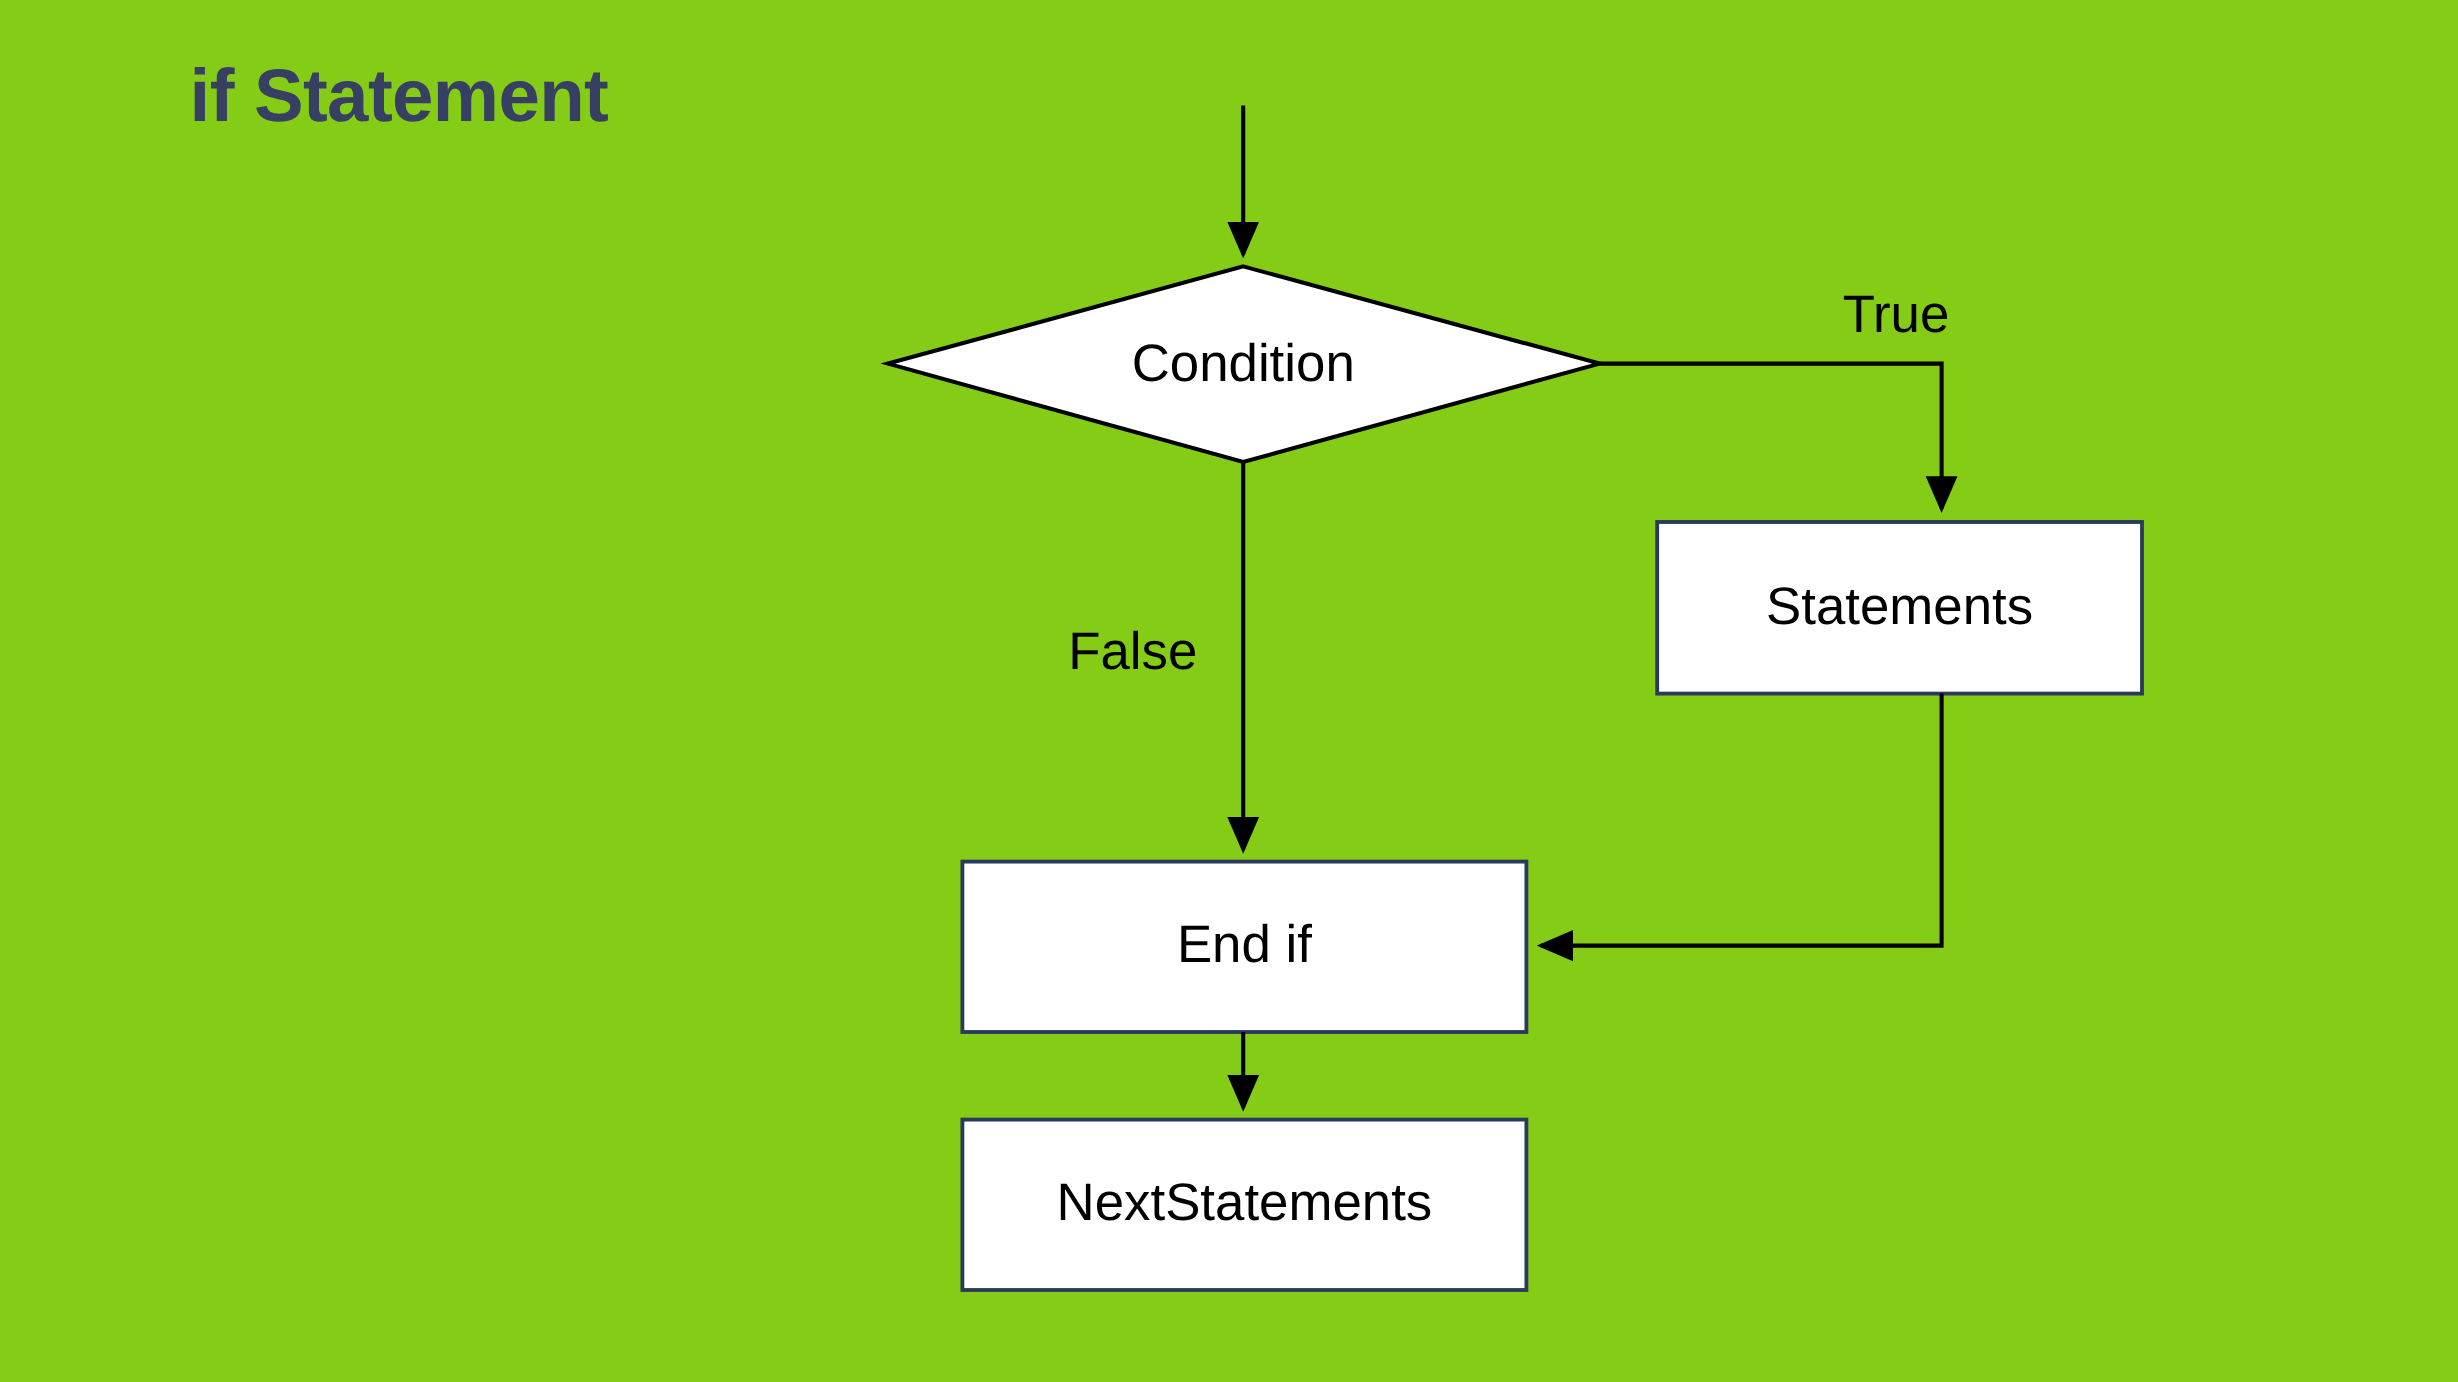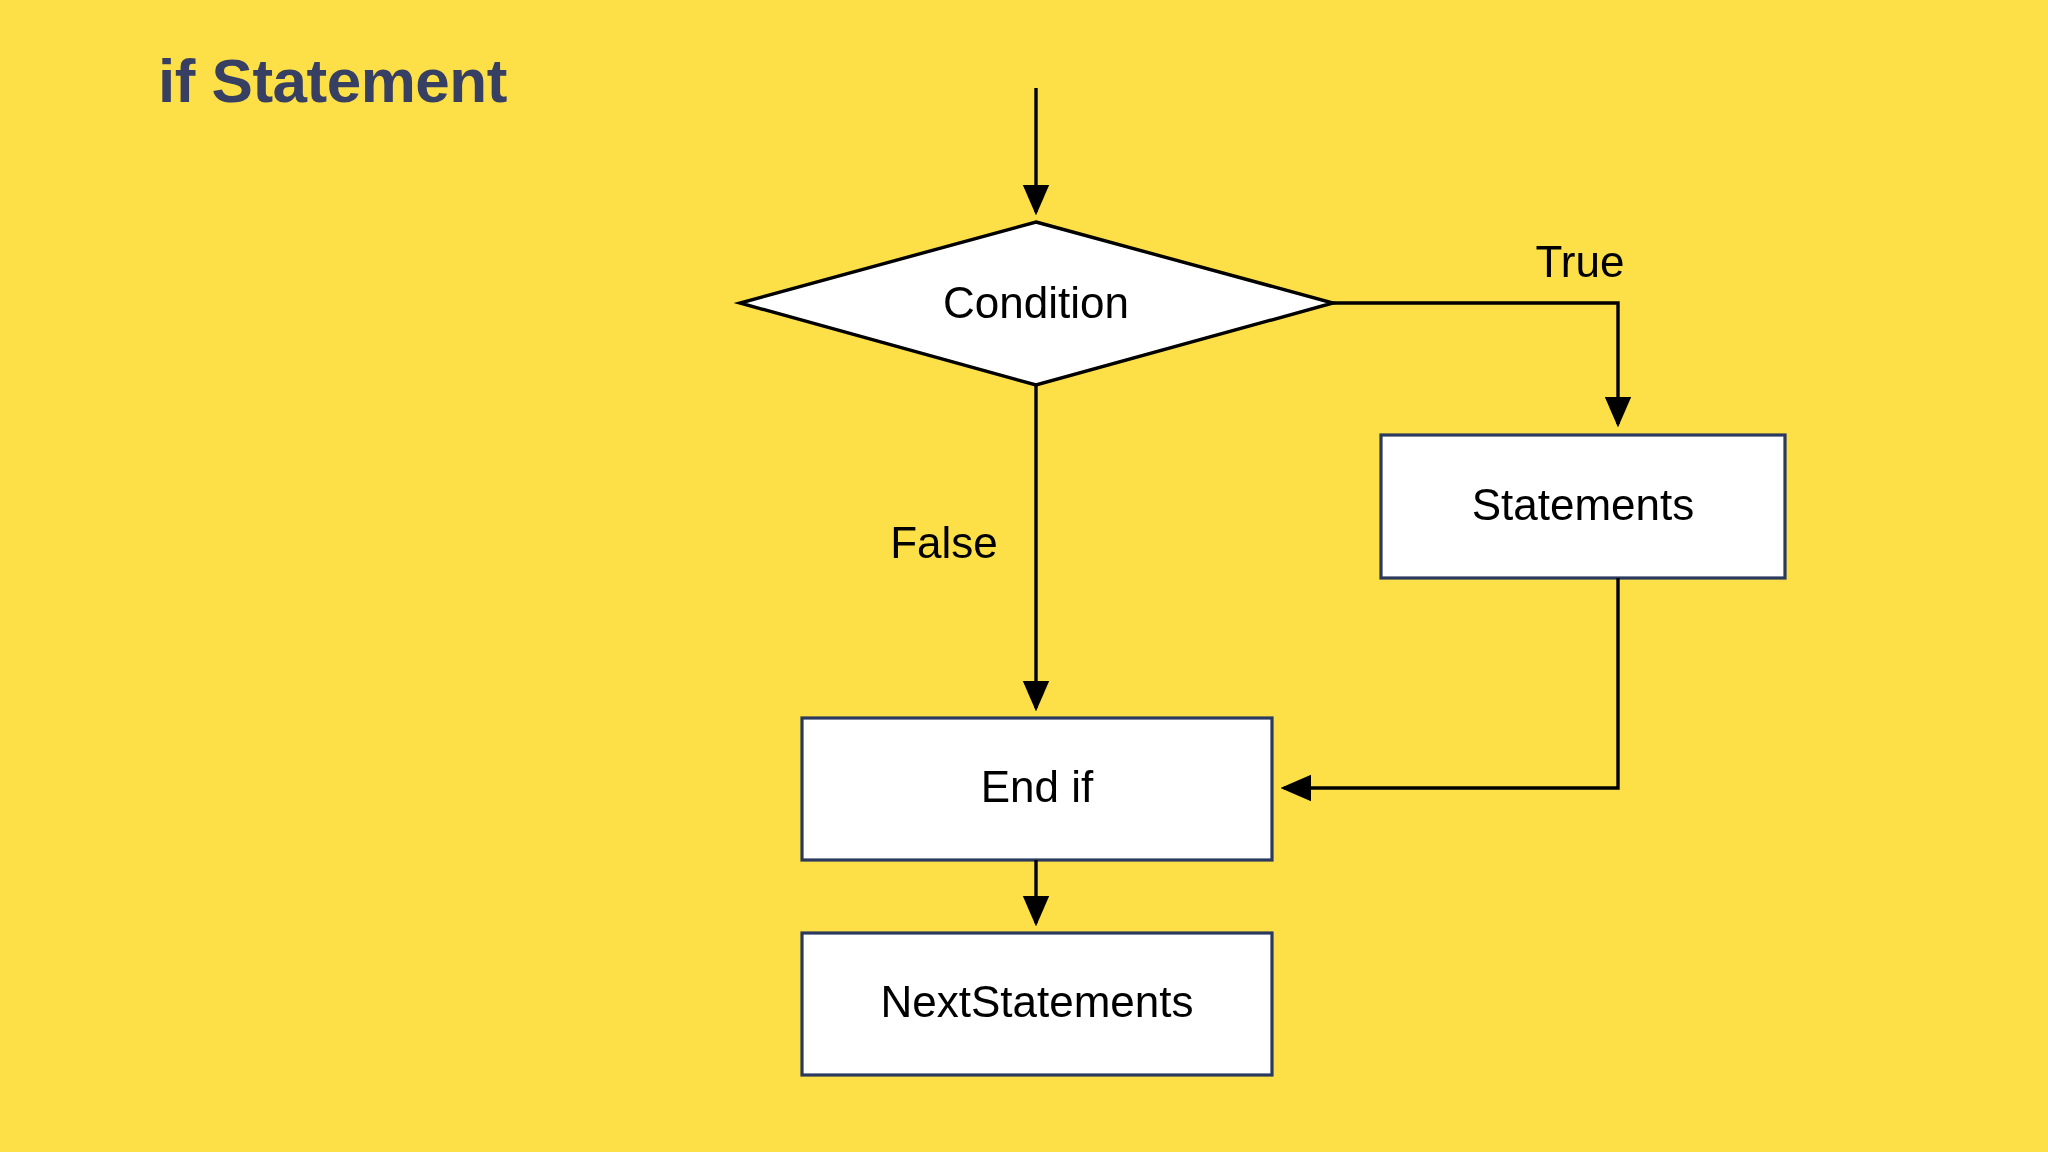--- a/index.html
+++ b/index.html
@@ -12,21 +12,21 @@
     width: 2048px;
     height: 1152px;
     overflow: hidden;
     font-family: "Liberation Sans", sans-serif;
     position: relative;
   }
   #canvas {
     position: relative;
     width: 2048px;
     height: 1152px;
-    background: #fde047;
+    background: #84cc16;
   }
   #page-title {
     position: absolute;
     left: 158px;
     top: 50px;
     font-family: "Liberation Sans", sans-serif;
     font-weight: bold;
     font-size: 62px;
     line-height: 1;
     letter-spacing: -0.5px;

